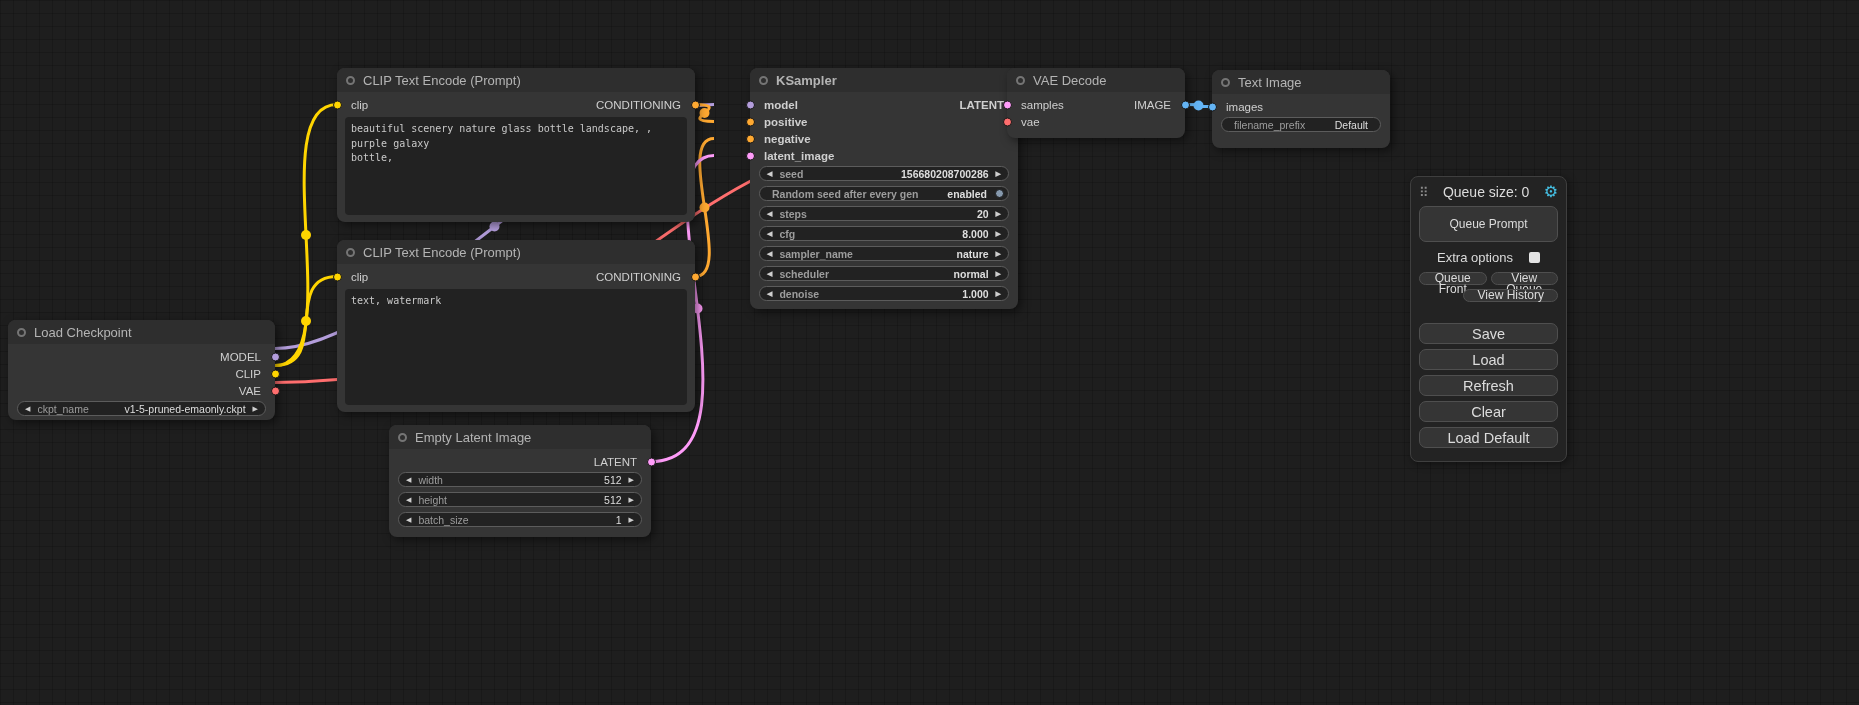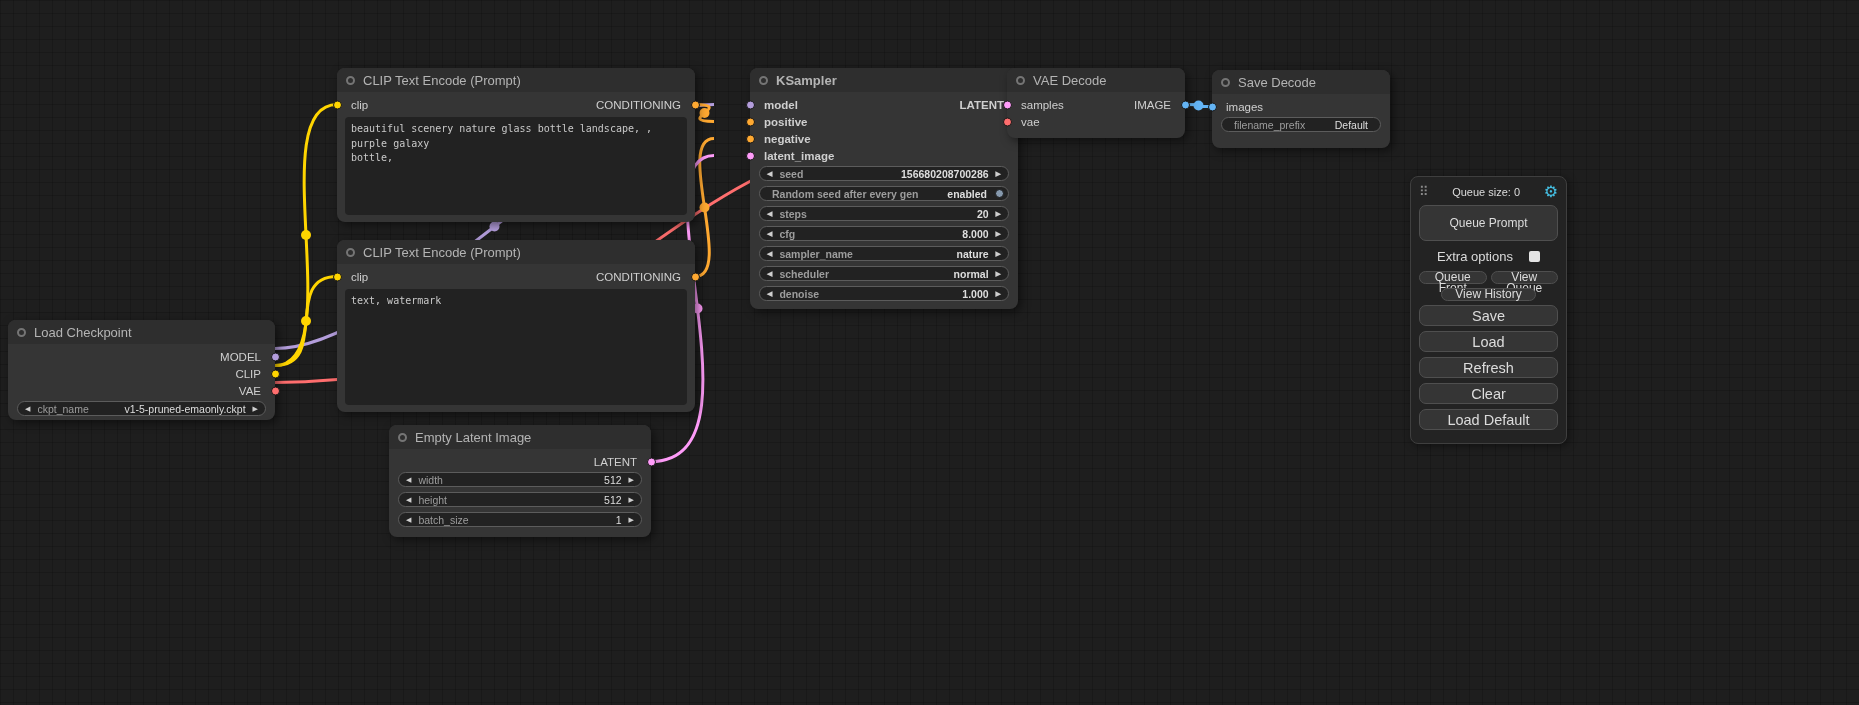--- a/index.html
+++ b/index.html
@@ -58,35 +58,35 @@
   }
 
   
   #queue-panel {
     position:absolute; left:1410px; top:176px; width:157px; z-index:5;
     background:#232323; border:1px solid #3f3f3f; border-radius:8px;
     padding:7px 8px 8px; color:#ddd; box-shadow:2px 2px 8px rgba(0,0,0,0.45);
   }
   .qp-header { display:flex; align-items:center; margin-bottom:6px; }
   .qp-drag { color:#8a8a8a; font-size:13px; cursor:grab; }
-  .qp-size { flex:1; text-align:center; font-size:11px; color:#dcdcdc; }
+  .qp-size { flex:1; text-align:center; font-size:14px; color:#dcdcdc; }
   .qp-gear { color:#45c1e5; font-size:16px; line-height:14px; cursor:pointer; }
   .qp-btn {
     display:block; width:100%; background:#353535; border:1px solid #4f4f4f;
     border-radius:7px; color:#dcdcdc; font-family:"Liberation Sans", sans-serif;
     cursor:pointer; text-align:center;
   }
   .qp-btn.prompt { height:36px; font-size:12px; margin-bottom:8px; }
   .qp-btn.big { height:21px; font-size:14.5px; margin-bottom:5px; }
   .qp-btn.small { height:13px; font-size:12px; line-height:11px; border-radius:7px; padding:0 4px; }
   .qp-extra { display:flex; align-items:center; justify-content:center; gap:16px; font-size:13px; margin-bottom:7px; color:#dcdcdc; }
   .qp-check { width:11px; height:11px; background:#e4e4e4; border-radius:2px; cursor:pointer; }
   .qp-row { display:flex; gap:4px; margin-bottom:4px; }
   .qp-row .qp-btn { flex:1; }
-  .qp-row.center { justify-content:center; margin-bottom:4px; }
+  .qp-row.center { justify-content:flex-end; margin-bottom:21px; }
   .qp-row.center .qp-btn { flex:0 0 68%; }
 </style>
 </head>
 <body>
 
 <div id="canvas">
 
   <svg class="links" width="1859" height="705">
     <path d="M 275 348.5 C 400 348.5, 589 104.5, 714 104.5" stroke="#B39DDB"></path>
     <path d="M 275 365.5 C 350 365.5, 262 104.5, 337 104.5" stroke="#FFD500"></path>
@@ -288,21 +288,21 @@
       <div class="srow">
         <span class="sdot in" style="background:#FF6E6E"></span>
         <span class="in-label">vae</span>
       </div>
     </div>
   </div>
 
   <div class="node" style="left:1212px; top:70px; width:178px; height:78px;">
     <div class="ntitle">
       <span class="collapse-dot"></span>
-      <span>Save Decode</span>
+      <span>Text Image</span>
     </div>
     <div class="nbody">
       <div class="srow">
         <span class="sdot in" style="background:#64B5F6"></span>
         <span class="in-label">images</span>
       </div>
       <div class="widgets">
         <div class="widget">
           <span class="wname pad">filename_prefix</span>
           <span class="wvalue pad">Default</span>

